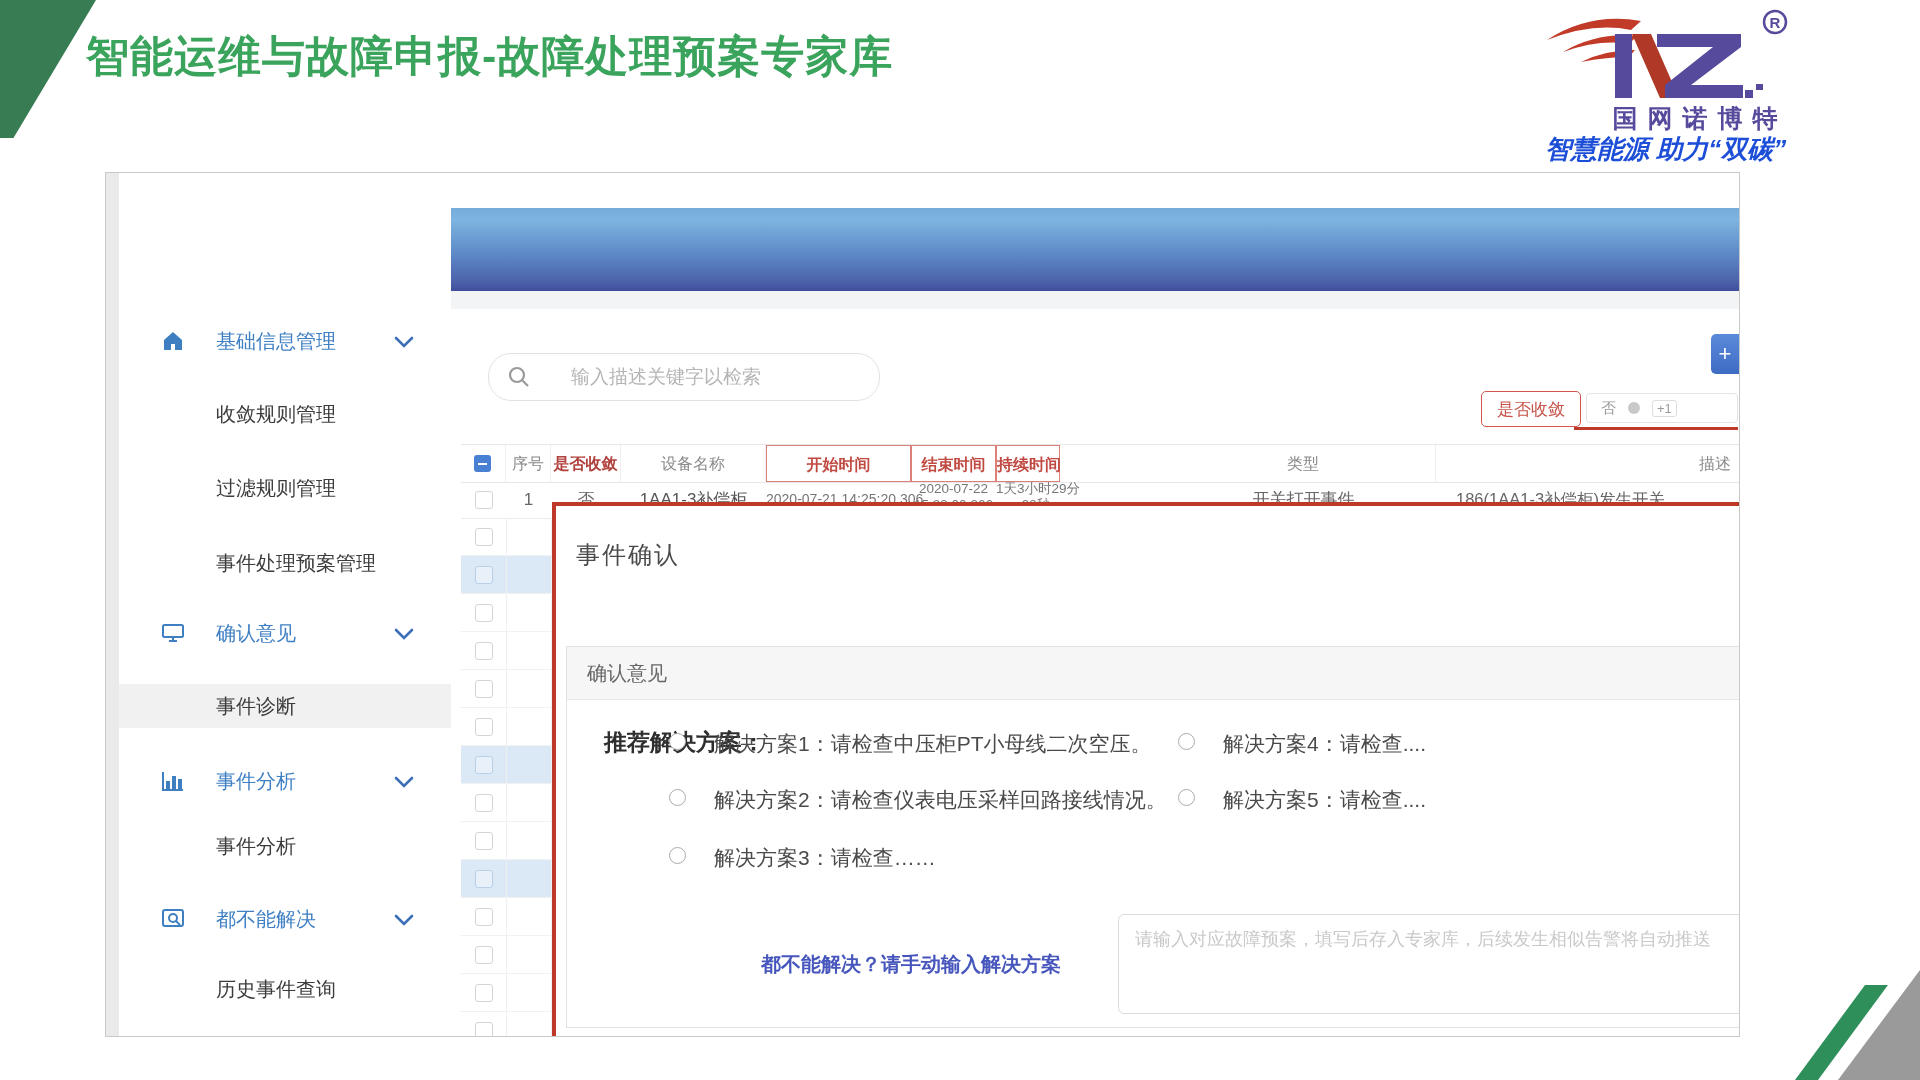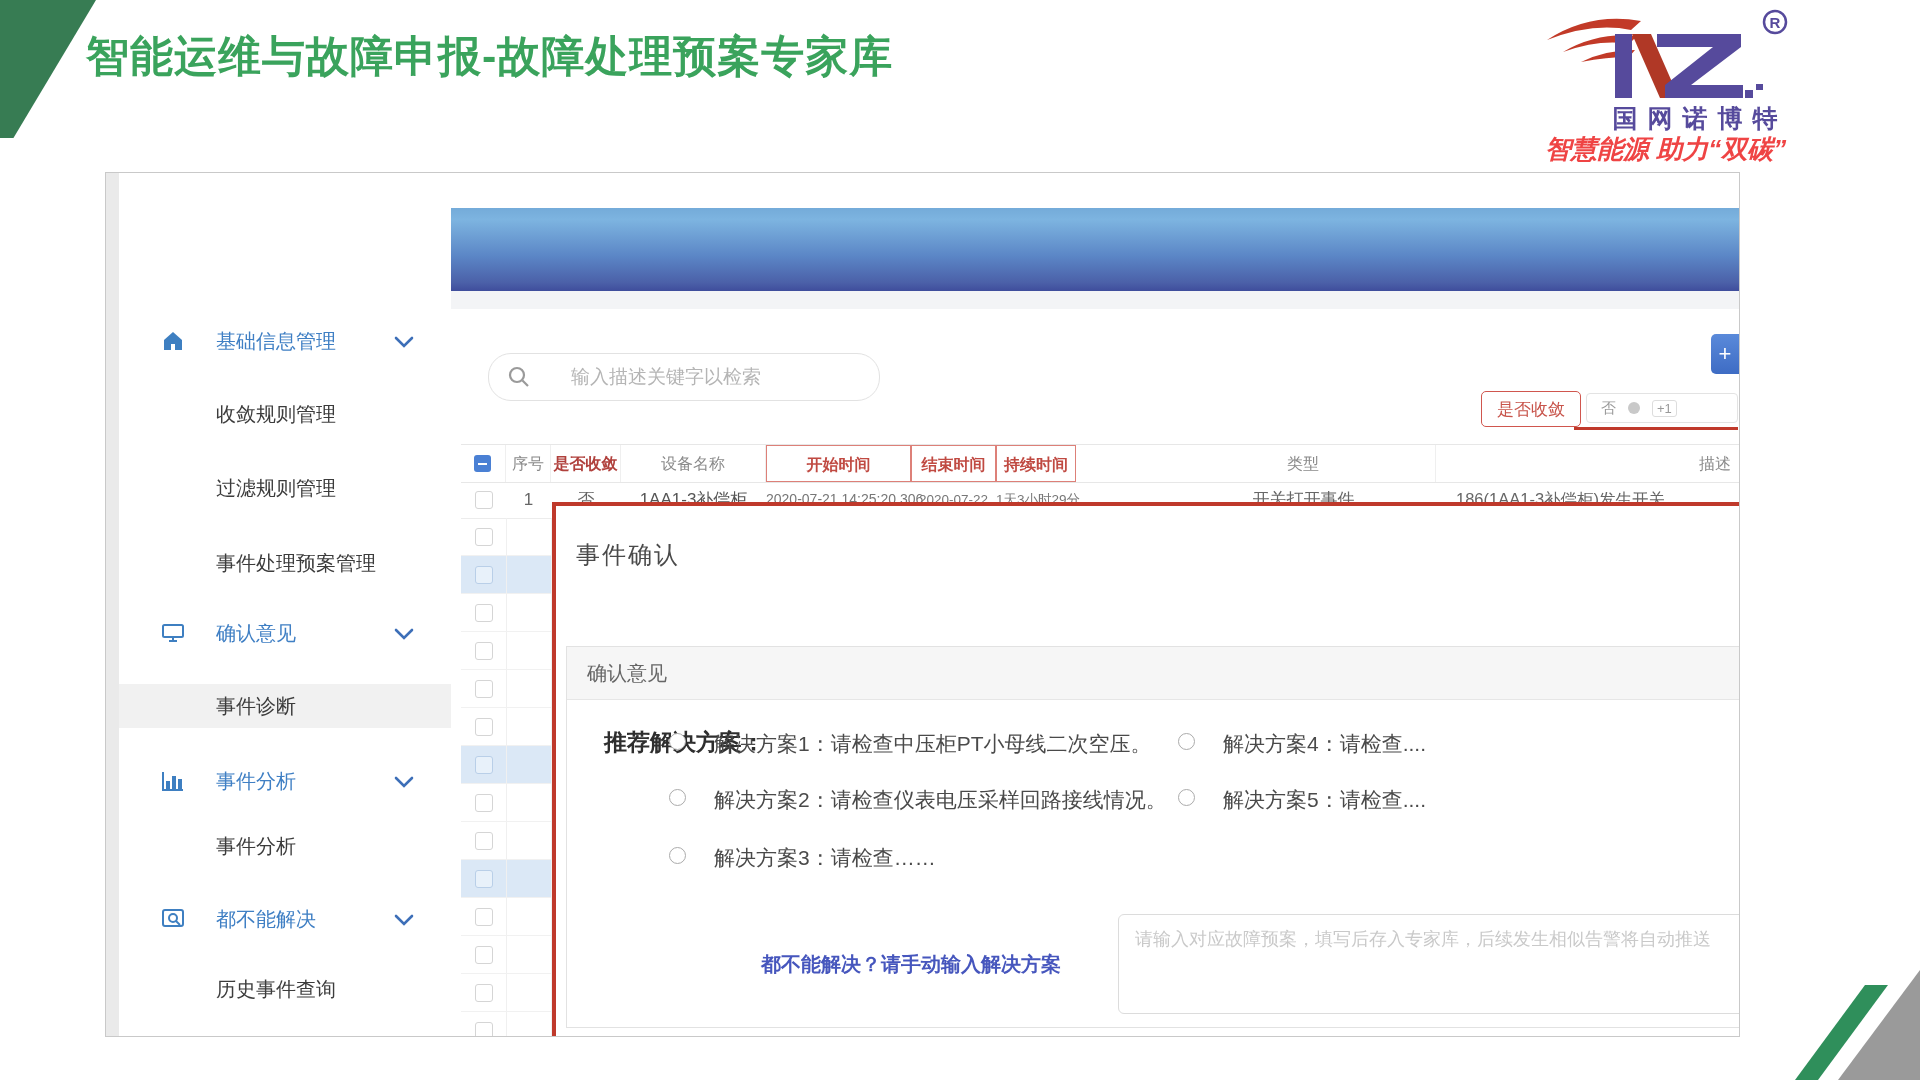--- a/index.html
+++ b/index.html
@@ -11,21 +11,21 @@
              clip-path:polygon(0 0,100% 0,14% 100%,0 100%);}
   .slide-title{position:absolute;left:86px;top:28px;font-size:43px;font-weight:bold;
                color:#3aa35c;letter-spacing:1px;white-space:nowrap;}
   .corner-br{position:absolute;right:0;bottom:0;width:160px;height:120px;}
 
   
   .logo{position:absolute;left:1545px;top:6px;width:370px;height:160px;}
   .logo-company{position:absolute;left:20px;top:96px;width:270px;text-align:center;
                 font-size:25px;font-weight:bold;color:#564a9c;letter-spacing:10px;white-space:nowrap;}
   .logo-slogan{position:absolute;left:0px;top:126px;width:366px;font-size:26px;font-weight:bold;
-               font-style:italic;color:#ef4444;white-space:nowrap;}
+               font-style:italic;color:#1d4ed8;white-space:nowrap;}
 
   
   .frame{position:absolute;left:105px;top:172px;width:1633px;height:863px;background:#bef264;
          border:1px solid #c9c9c9;overflow:hidden;}
   .scrollstrip{position:absolute;left:0;top:0;width:13px;height:100%;background:#eaeaea;}
   .ghost{position:absolute;left:58px;top:48px;width:26px;height:42px;background:#f6f6f6;border-radius:4px;}
 
   
   .sidebar{position:absolute;left:13px;top:0;width:332px;height:100%;background:#fff;}
   .srow{position:absolute;left:0;width:332px;height:44px;display:flex;align-items:center;cursor:pointer;}
@@ -70,21 +70,21 @@
   .hred{color:#c04a42;font-weight:bold;border:1px solid #dd8078;}
   .hbold{color:#b0403c;font-weight:bold;}
   .hcheck{position:absolute;left:13px;top:10px;width:17px;height:17px;background:#4a80d4;border-radius:3px;
           display:flex;align-items:center;justify-content:center;cursor:pointer;}
   .hcheck i{display:block;width:9px;height:2px;background:#fff;}
 
   .trow1{position:absolute;left:355px;top:308px;right:0;height:37px;border-bottom:1px solid #ececec;
          font-size:17px;color:#666;}
   .tcell{position:absolute;top:0;height:37px;line-height:37px;text-align:center;white-space:nowrap;}
   .tsmall{font-size:14px;color:#777;}
-  .t2line{line-height:16px;padding-top:11px;font-size:13.5px;color:#777;box-sizing:border-box;}
+  .t2line{line-height:16px;padding-top:0;font-size:13.5px;color:#777;box-sizing:border-box;}
   .rcheck{position:absolute;left:14px;top:10px;width:16px;height:16px;border:1px solid #d5d5d5;
           border-radius:3px;background:#fff;cursor:pointer;}
 
   .rows-behind{position:absolute;left:355px;top:345px;right:0;bottom:0;}
   .brow{position:relative;height:37px;border-bottom:1px solid #f1f1f1;}
   .brow.hl{background:#dbe8f6;}
   .brow .sep1,.brow .sep2{position:absolute;top:0;height:100%;border-left:1px solid #f0f0f0;}
   .brow .sep1{left:45px;} .brow .sep2{left:90px;}
   .brow .rcheck{top:10px;}
   .brow.hl .rcheck{border-color:#b9cfe8;background:#e8f1fa;}
@@ -268,21 +268,21 @@
       <span class="hcell" style="left:0;width:45px">
         <span class="hcheck">
             <i></i>
           </span>
       </span>
       <span class="hcell" style="left:45px;width:45px">序号</span>
       <span class="hcell hbold" style="left:90px;width:70px">是否收敛</span>
       <span class="hcell" style="left:160px;width:145px">设备名称</span>
       <span class="hcell hred" style="left:305px;width:145px">开始时间</span>
       <span class="hcell hred" style="left:450px;width:85px">结束时间</span>
-      <span class="hcell hred" style="left:535px;width:80px">持续时间</span>
+      <span class="hcell hred" style="left:535px;width:64px">持续时间</span>
       <span class="hcell" style="left:710px;width:265px">类型</span>
       <span class="hcell" style="left:975px;right:0;text-align:right;padding-right:8px;border-right:none">描述</span>
     </div>
 
     <div class="trow1">
       <span class="rcheck"></span>
       <span class="tcell" style="left:45px;width:45px">1</span>
       <span class="tcell" style="left:90px;width:70px">否</span>
       <span class="tcell" style="left:160px;width:145px;color:#555">1AA1-3补偿柜</span>
       <span class="tcell tsmall" style="left:305px;width:145px">2020-07-21 14:25:20.306</span>

